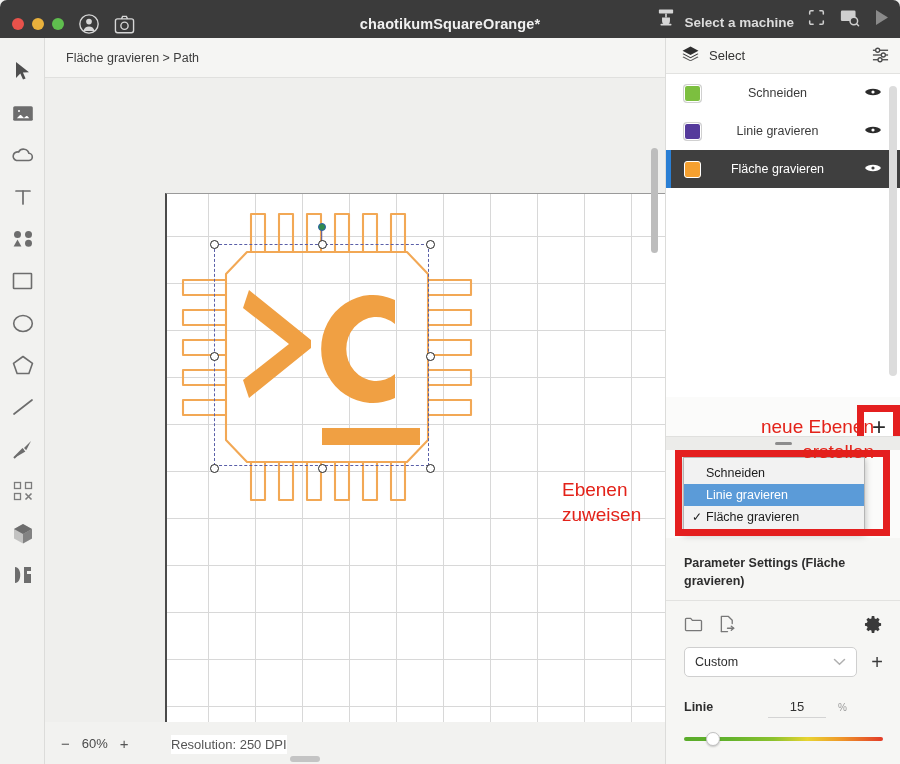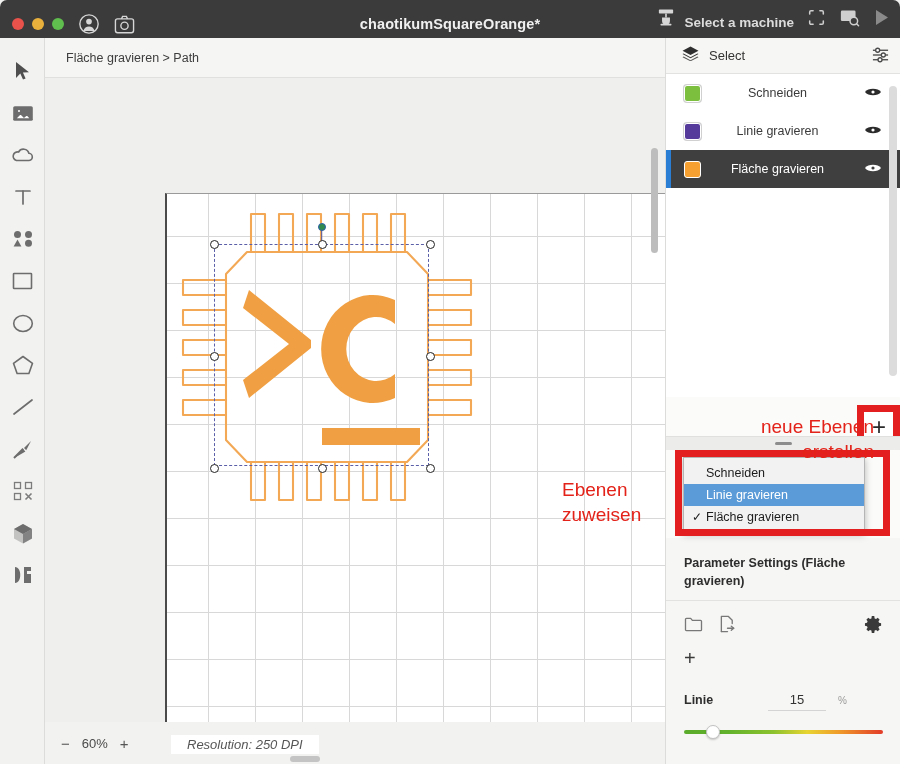--- a/index.html
+++ b/index.html
@@ -142,22 +142,22 @@
   }
   .zoomctl {
     display: flex; align-items: center; gap: 12px;
     padding: 0 16px; height: 42px;
     font-size: 13px; color: #4a4a4a;
     background: #f2f2f0;
   }
   .zoomctl .zbtn { cursor: pointer; font-size: 15px; color: #555; }
   .resolution {
     position: absolute; left: 126px; top: 13px;
-    font-size: 13px; font-style: italic; color: #555;
-    background: #fff; padding: 2px 16px;
+    font-size: 13px; color: #555;
+    background: #fff; padding: 2px 0;
   }
   .hscroll {
     position: absolute; left: 245px; bottom: 2px;
     width: 30px; height: 6px;
     background: #c4c4c4; border-radius: 3px;
   }
   .timerbtn {
     position: absolute; right: 18px; bottom: 22px;
     width: 36px; height: 36px; border-radius: 50%;
     background: #5b5b5b;
@@ -686,20 +686,28 @@
             </svg>
           </span>
           <span class="gear">
             <svg width="19" height="19" viewBox="0 0 20 20" fill="#3a3a3a">
               <path d="M10 6.6a3.4 3.4 0 1 0 0 6.8 3.4 3.4 0 0 0 0-6.8Zm0 5.2a1.8 1.8 0 1 1 0-3.6 1.8 1.8 0 0 1 0 3.6Z"></path>
               <path d="M18 11.4v-2.8l-2.2-.4a6 6 0 0 0-.6-1.5l1.3-1.8-2-2-1.8 1.3a6 6 0 0 0-1.5-.6L10.8 1H8.2l-.4 2.6a6 6 0 0 0-1.5.6L4.5 2.9l-2 2 1.3 1.8a6 6 0 0 0-.6 1.5L1 8.6v2.8l2.2.4c.14.53.35 1.03.6 1.5l-1.3 1.8 2 2 1.8-1.3c.47.25.97.46 1.5.6l.4 2.6h2.6l.4-2.6c.53-.14 1.03-.35 1.5-.6l1.8 1.3 2-2-1.3-1.8c.25-.47.46-.97.6-1.5Z"></path>
             </svg>
           </span>
         </div>
         <div class="selrow">
+          <div class="select">
+            <span>Custom</span>
+            <span class="chev">
+              <svg width="13" height="8" viewBox="0 0 13 8" fill="none" stroke="#b0b0b0" stroke-width="1.5" stroke-linecap="round">
+                  <path d="M1.5 1.5 L6.5 6.3 L11.5 1.5"></path>
+                </svg>
+            </span>
+          </div>
           <span class="addbtn">+</span>
         </div>
 
         <div class="powerrow">
           <span class="powerlabel">Linie</span>
           <span class="powerval">15</span>
           <span class="powerunit">%</span>
         </div>
         <div class="slider">
           <div class="track"></div>

